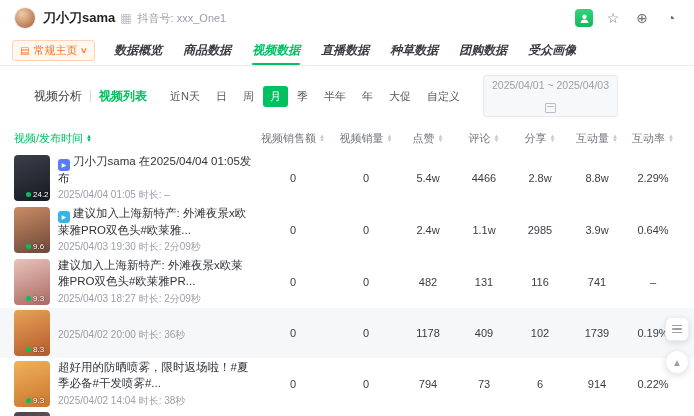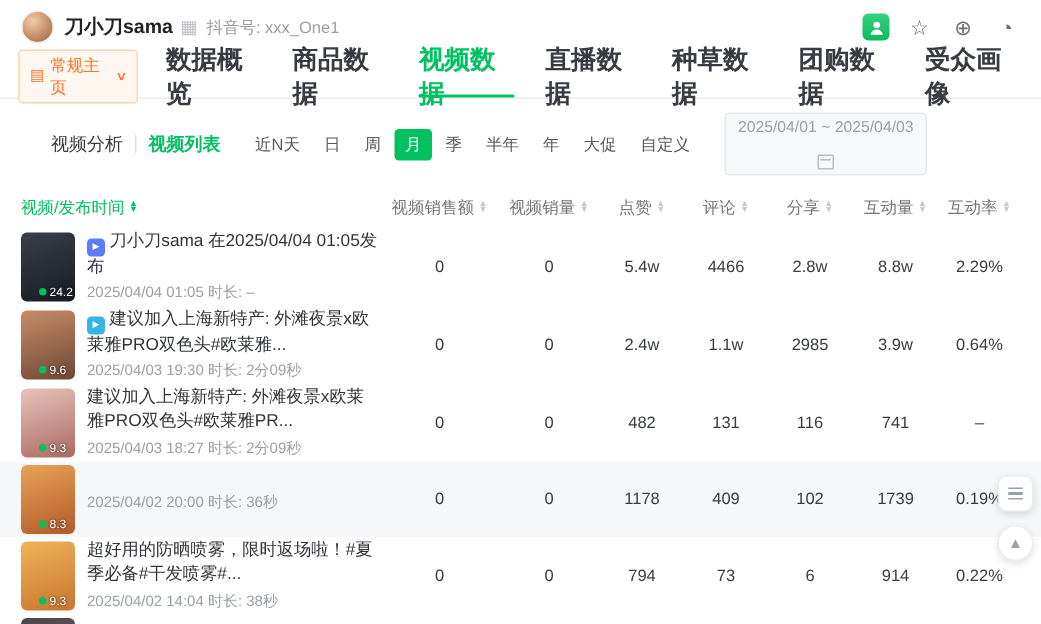--- a/index.html
+++ b/index.html
@@ -20,21 +20,21 @@
   .tb-ic.green { background:linear-gradient(180deg,#35d27e,#0fb95c); border-radius:4px; color:#fff; }
   .tb-ic svg { display:block; }
 
   
   .navbar { display:flex; align-items:center; gap:17px; padding:0 12px; height:30px; border-bottom:1px solid #ebedf0; }
   .home-chip { display:flex; align-items:center; gap:4px; color:var(--home,#ff6f1e);
     border:1px solid #ffd2b3; background:#fff7f0; border-radius:3px; padding:2px 7px; font-size:11px; cursor:pointer; }
   .home-ic { font-size:10px; }
   .home-caret { font-size:8px; transform:scaleX(1.4); }
   .nav-tabs { display:flex; gap:17px; height:100%; align-items:stretch; }
-  .nav-tab { position:relative; display:flex; align-items:center; font-weight:bold; font-size:17px; color:#383c42; cursor:pointer; padding:0 2px; }
+  .nav-tab { position:relative; display:flex; align-items:center; font-weight:bold; font-size:12px; color:#383c42; cursor:pointer; padding:0 2px;font-style:italic; }
   .nav-tab.active { color:var(--accent,#00c160); }
   .nav-tab.active::after { content:""; position:absolute; left:2px; right:2px; bottom:0; height:2px;
     background:var(--accent,#00c160); border-radius:2px; }
 
   
   .toolbar { display:flex; align-items:center; padding:9px 14px 7px; gap:8px;margin-left:20px; }
   .vt { font-size:12px; color:#383c42; cursor:pointer; }
   .vt.active { color:var(--accent,#00c160); font-weight:bold; }
   .vdiv { width:1px; height:12px; background:#dcdfe3; }
   .filters { display:flex; align-items:center; gap:2px; margin-left:8px; }

